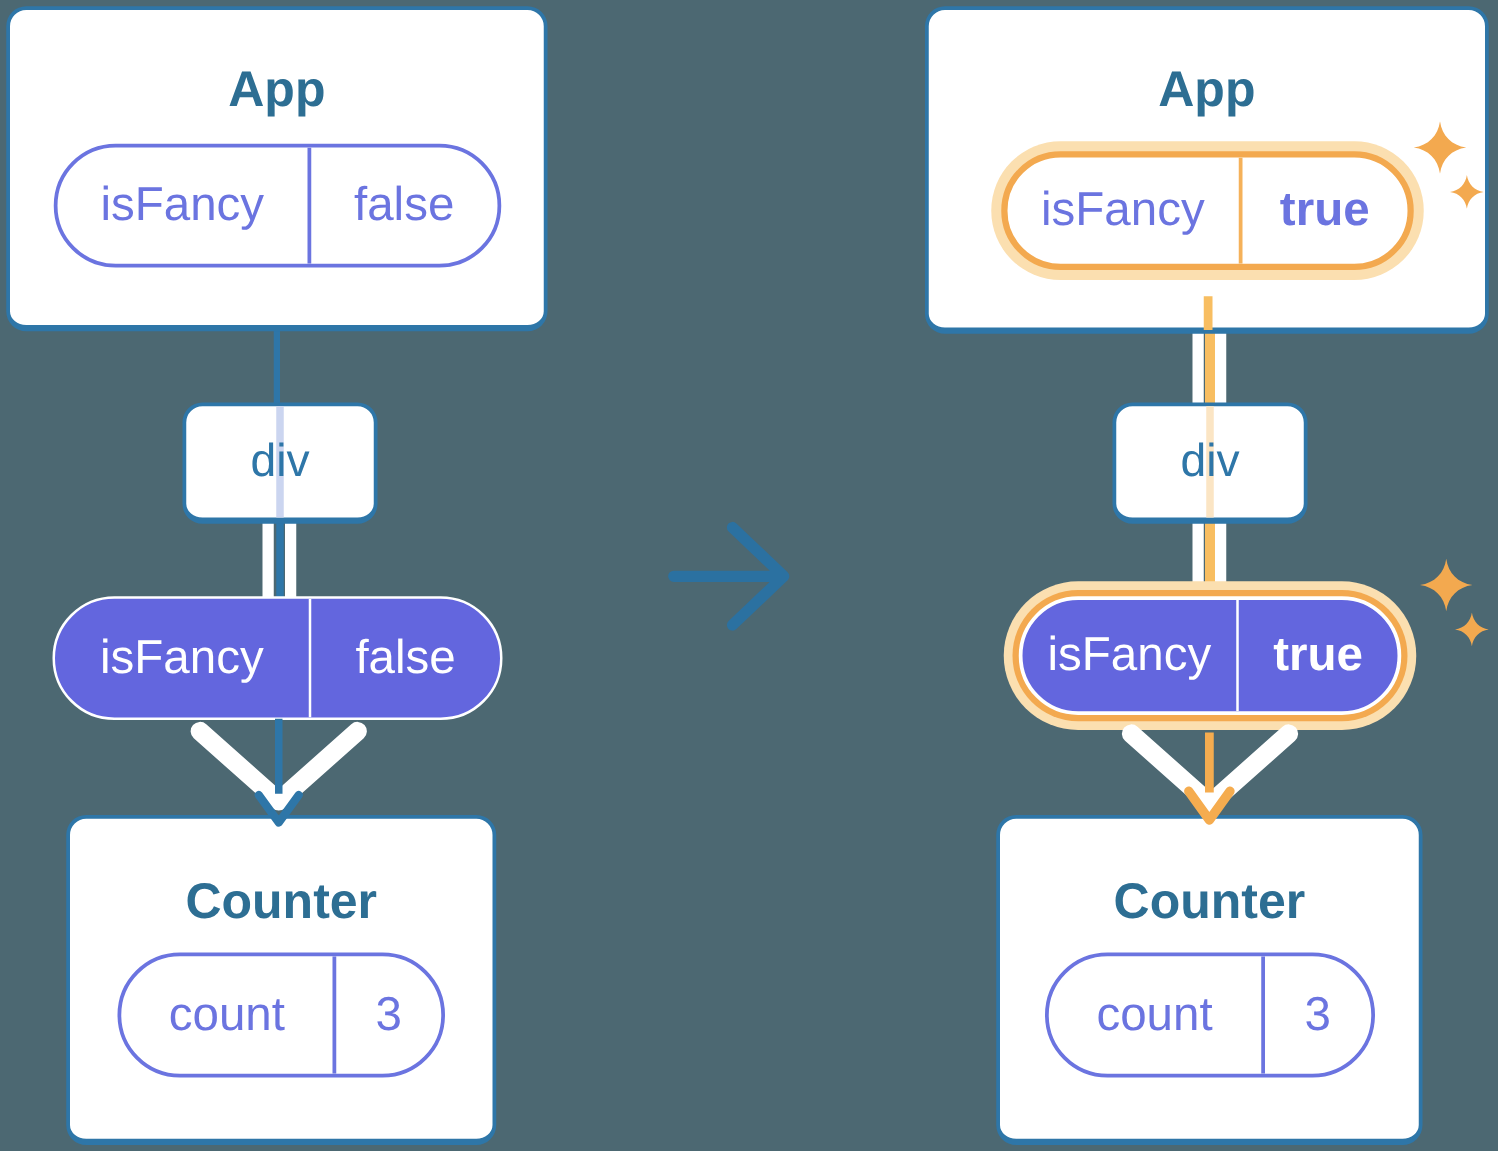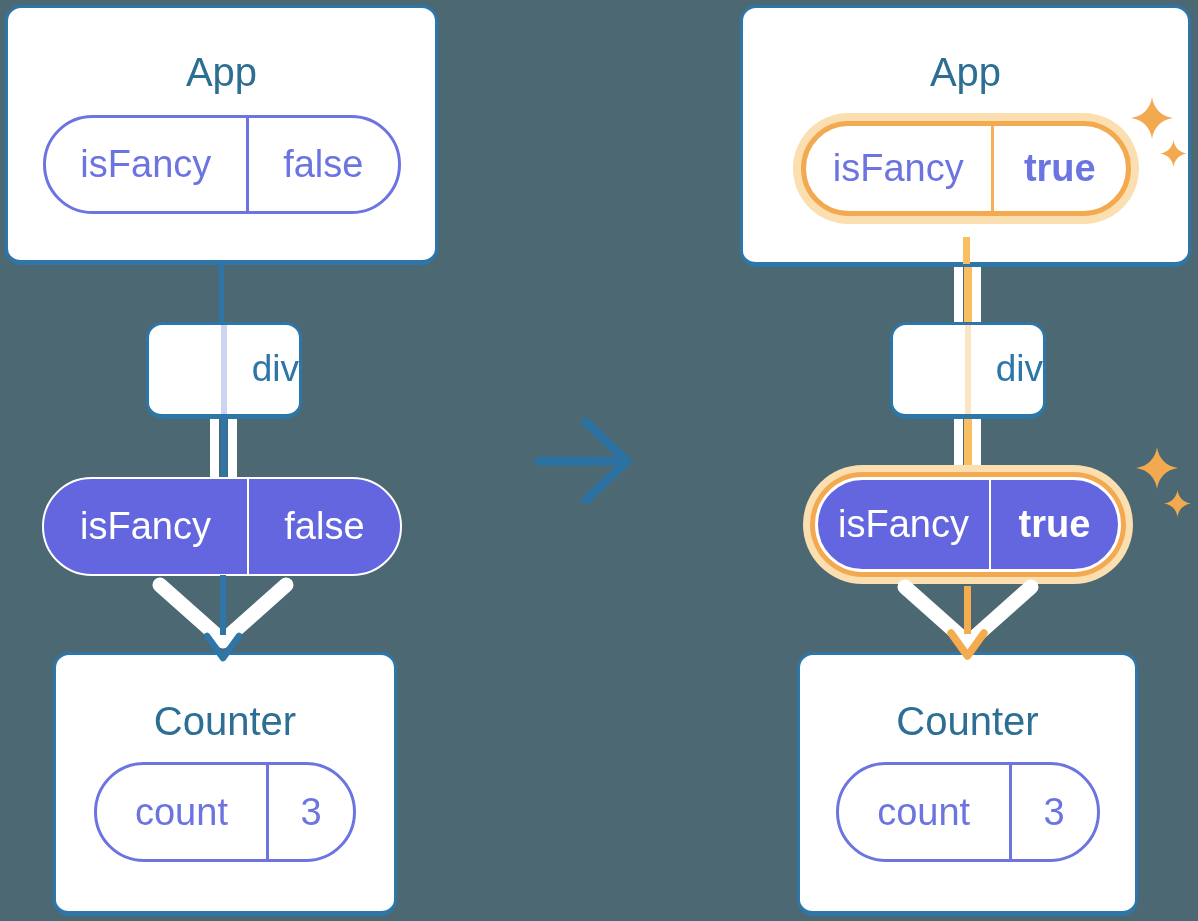--- a/index.html
+++ b/index.html
@@ -6,21 +6,21 @@
   .stage{
     position:relative;width:1198px;height:921px;background:#4C6872;
     overflow:hidden;font-family:"Liberation Sans",sans-serif;
   }
   
   .card{
     position:absolute;background:#ffffff;box-sizing:border-box;
     border:3px solid #2E76A8;border-bottom-width:5px;border-radius:16px;z-index:2;
   }
   .title{
-    text-align:center;color:#2D6E93;font-size:40px;font-weight:400;
+    text-align:center;color:#2D6E93;font-size:40px;font-weight:700;
     position:relative;z-index:2;
   }
   
   .pill{
     position:relative;display:flex;align-items:stretch;box-sizing:border-box;
     border-radius:70px;font-size:38px;overflow:hidden;z-index:3;
   }
   .pill .cell{display:flex;align-items:center;justify-content:center;}
   .pill .cell.key{flex:0 0 57%;}
   .pill .cell.val{flex:1 1 auto;align-items:center;}
@@ -45,21 +45,21 @@
   .blue{background:#2E76A8;}
   .orange{background:#F8BE61;}
   .white{background:#ffffff;}
   .card-thread{
     position:absolute;top:0;bottom:0;left:50%;width:6px;
     transform:translateX(-50%);z-index:1;
   }
   .lavender{background:#CBD5F0;}
   .peach{background:#FBE5C4;}
   .div-label{
-    position:relative;z-index:2;text-align:right;color:#2E76A8;
+    position:relative;z-index:2;text-align:center;color:#2E76A8;
     font-size:37px;line-height:88px;
   }
   .stripes{position:absolute;width:27px;z-index:1;}
   .stripes .s{position:absolute;top:0;bottom:0;}
   .svgabs{position:absolute;}
   .z4{z-index:4;}.z5{z-index:5;}.z6{z-index:6;}
   .mt-app{margin:42px auto 0;}
 </style>
 </head>
 <body>

